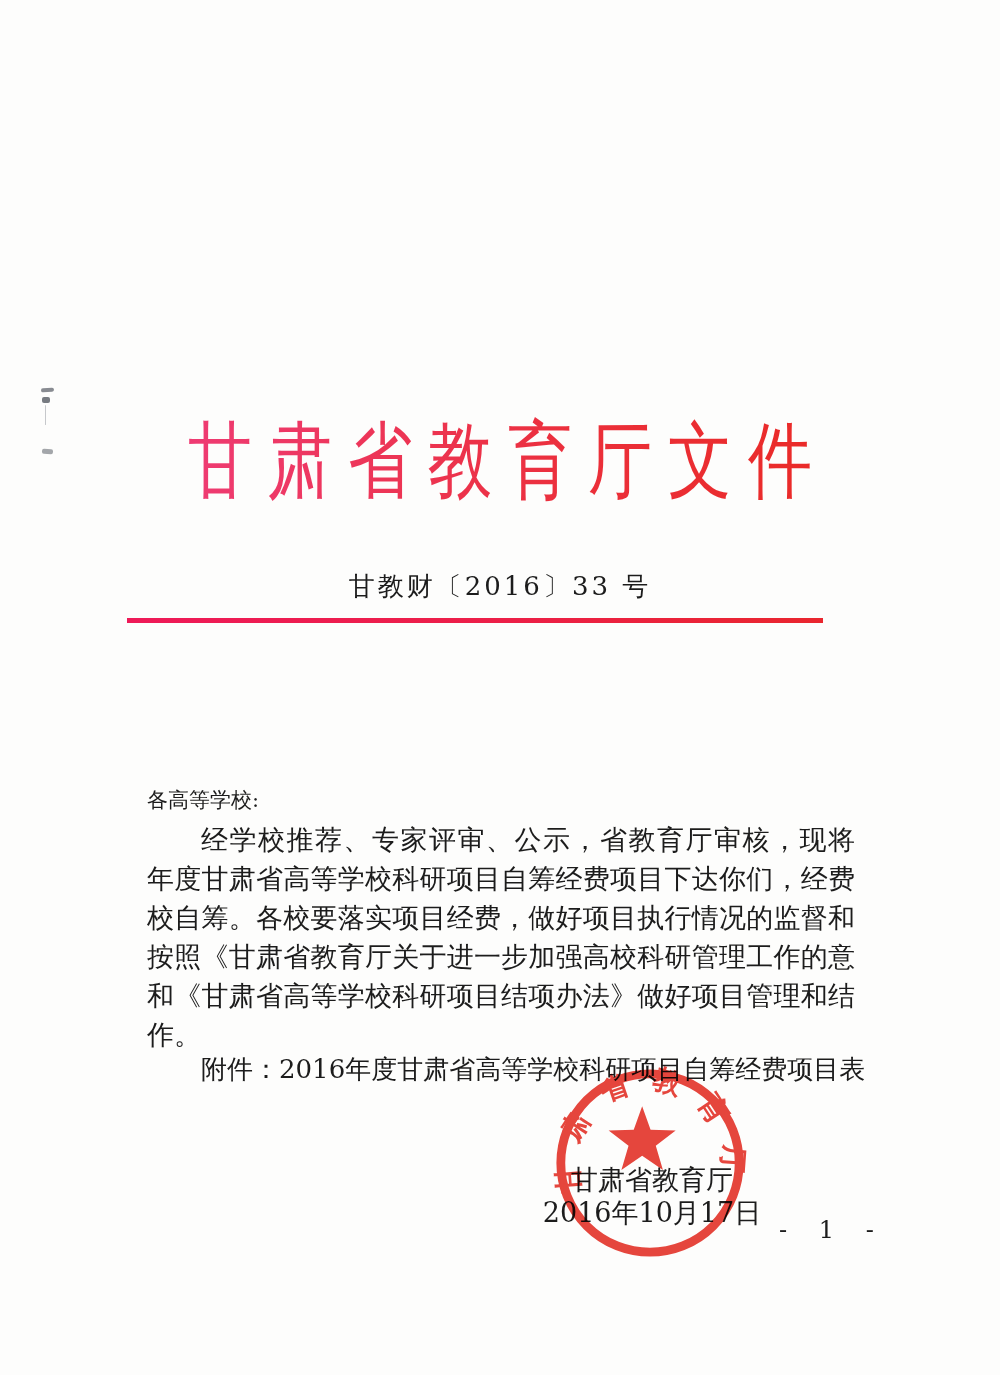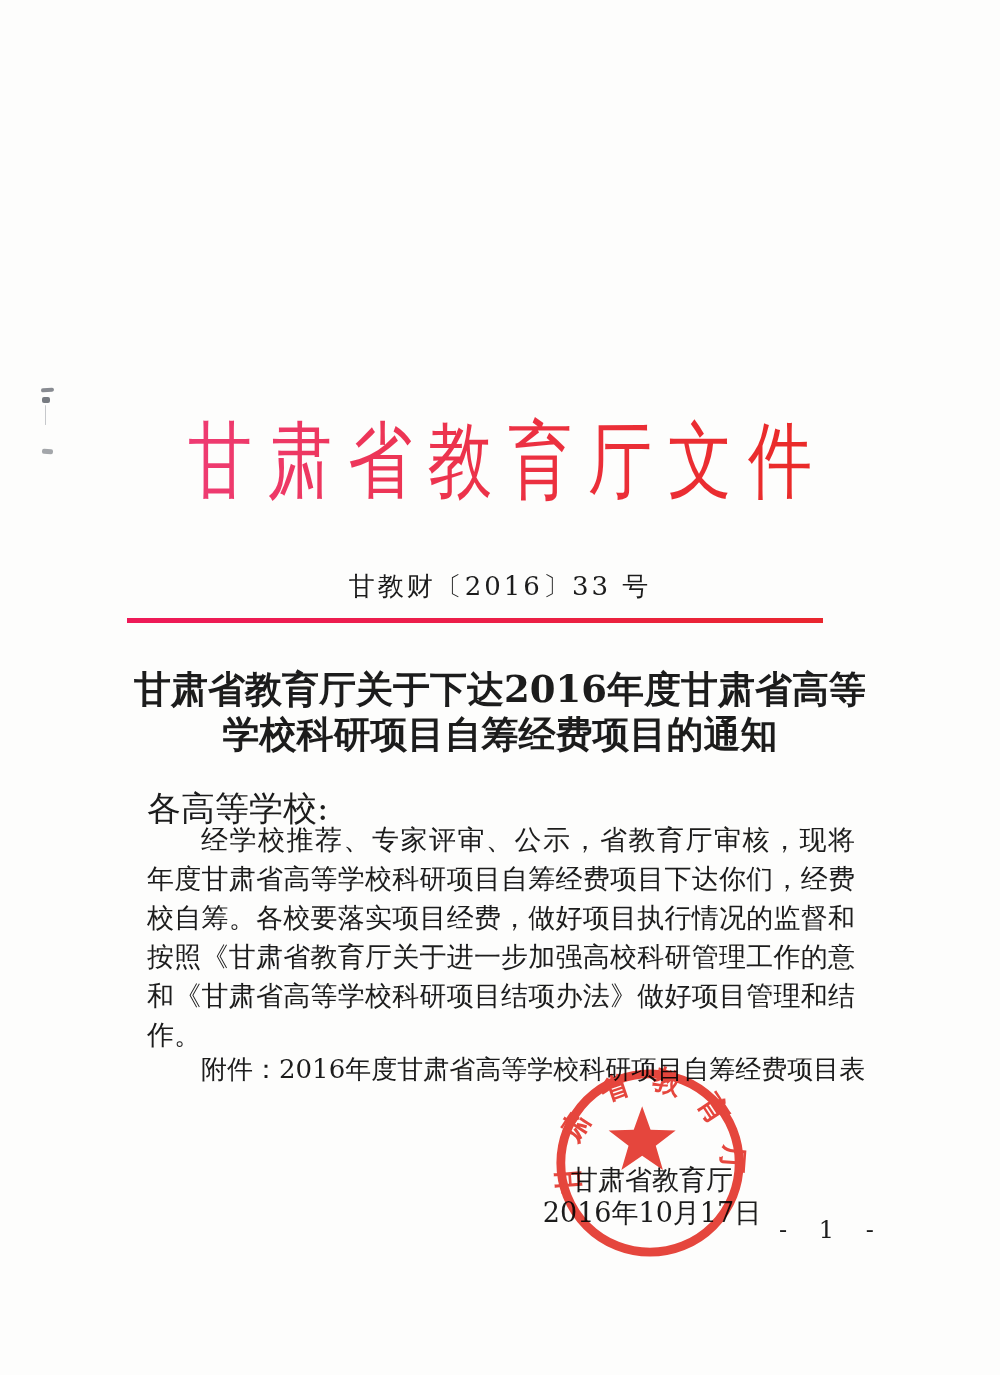--- a/index.html
+++ b/index.html
@@ -30,21 +30,21 @@
   .red-line {
     position:absolute; left:127px; top:618px; width:696px; height:5px;
     background:linear-gradient(90deg,#ee1a58 0%,#ec1f47 55%,#e9262e 100%);
   }
 
   .notice-title {
     position:absolute; top:667px; left:0; width:1000px; margin:0;
     text-align:center; font-size:37px; line-height:45px; font-weight:bold;
   }
 
-  .salutation { position:absolute; top:786px; left:147px; font-size:34px; }
+  .salutation { position:absolute; top:786px; left:147px; font-size:21px; }
 
   .paragraph { position:absolute; top:820px; left:147px; width:708px; font-size:27px; }
   .body-line { height:39px; line-height:39px; overflow:hidden; }
   .body-line.just { text-align:justify; text-align-last:justify; }
   .body-line.indent { text-indent:54px; }
 
   .attachment {
     position:absolute; top:1052px; left:147px; width:780px;
     font-size:26px; text-indent:54px; z-index:1;
   }
@@ -88,24 +88,20 @@
   <div class="artifact a2"></div>
   <div class="artifact a3"></div>
   <div class="artifact a4"></div>
 
   <h1 class="red-title">甘肃省教育厅文件</h1>
 
   <div class="doc-number">甘教财〔2016〕33 号</div>
 
   <div class="red-line"></div>
 
-  <h2 class="notice-title">
-    <div>甘肃省教育厅关于下达2016年度甘肃省高等</div>
-    <div>学校科研项目自筹经费项目的通知</div>
-  </h2>
 
   <div class="salutation">各高等学校:</div>
 
   <div class="paragraph">
     <div class="body-line just indent">经学校推荐、专家评审、公示，省教育厅审核，现将2016</div>
     <div class="body-line just">年度甘肃省高等学校科研项目自筹经费项目下达你们，经费由学</div>
     <div class="body-line just">校自筹。各校要落实项目经费，做好项目执行情况的监督和检查，</div>
     <div class="body-line just">按照《甘肃省教育厅关于进一步加强高校科研管理工作的意见》</div>
     <div class="body-line just">和《甘肃省高等学校科研项目结项办法》做好项目管理和结项工</div>
     <div class="body-line">作。</div>

